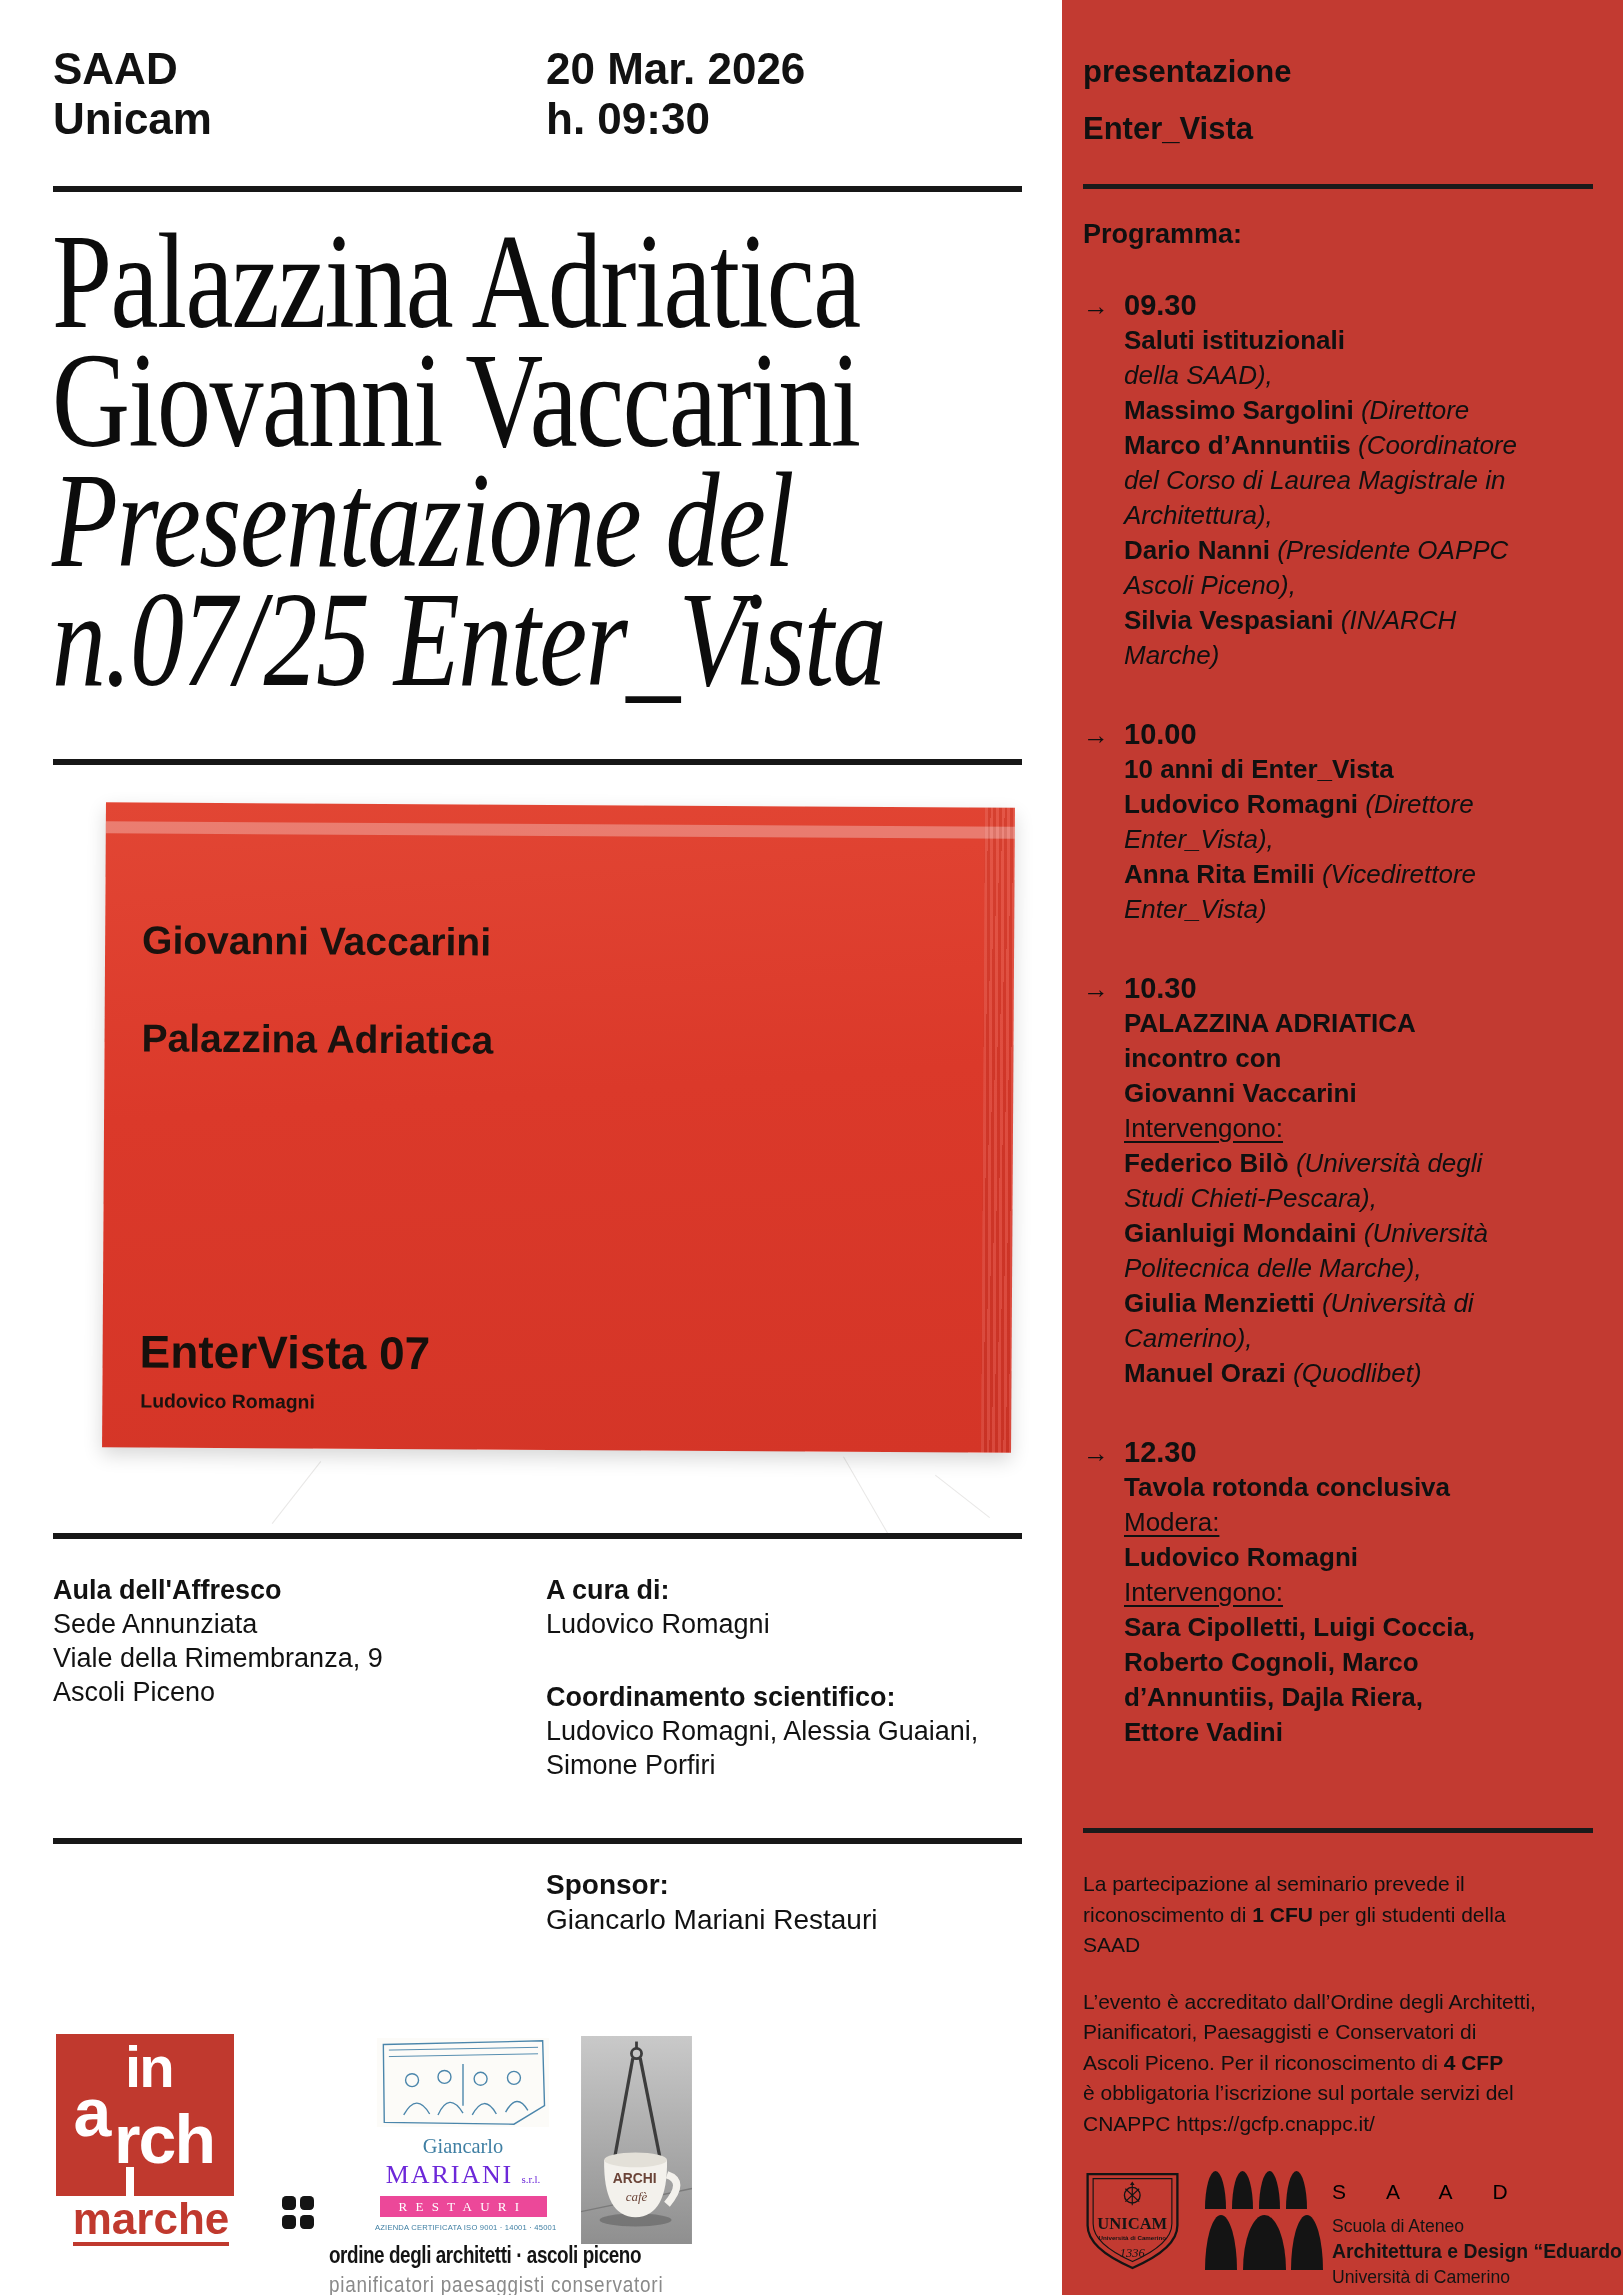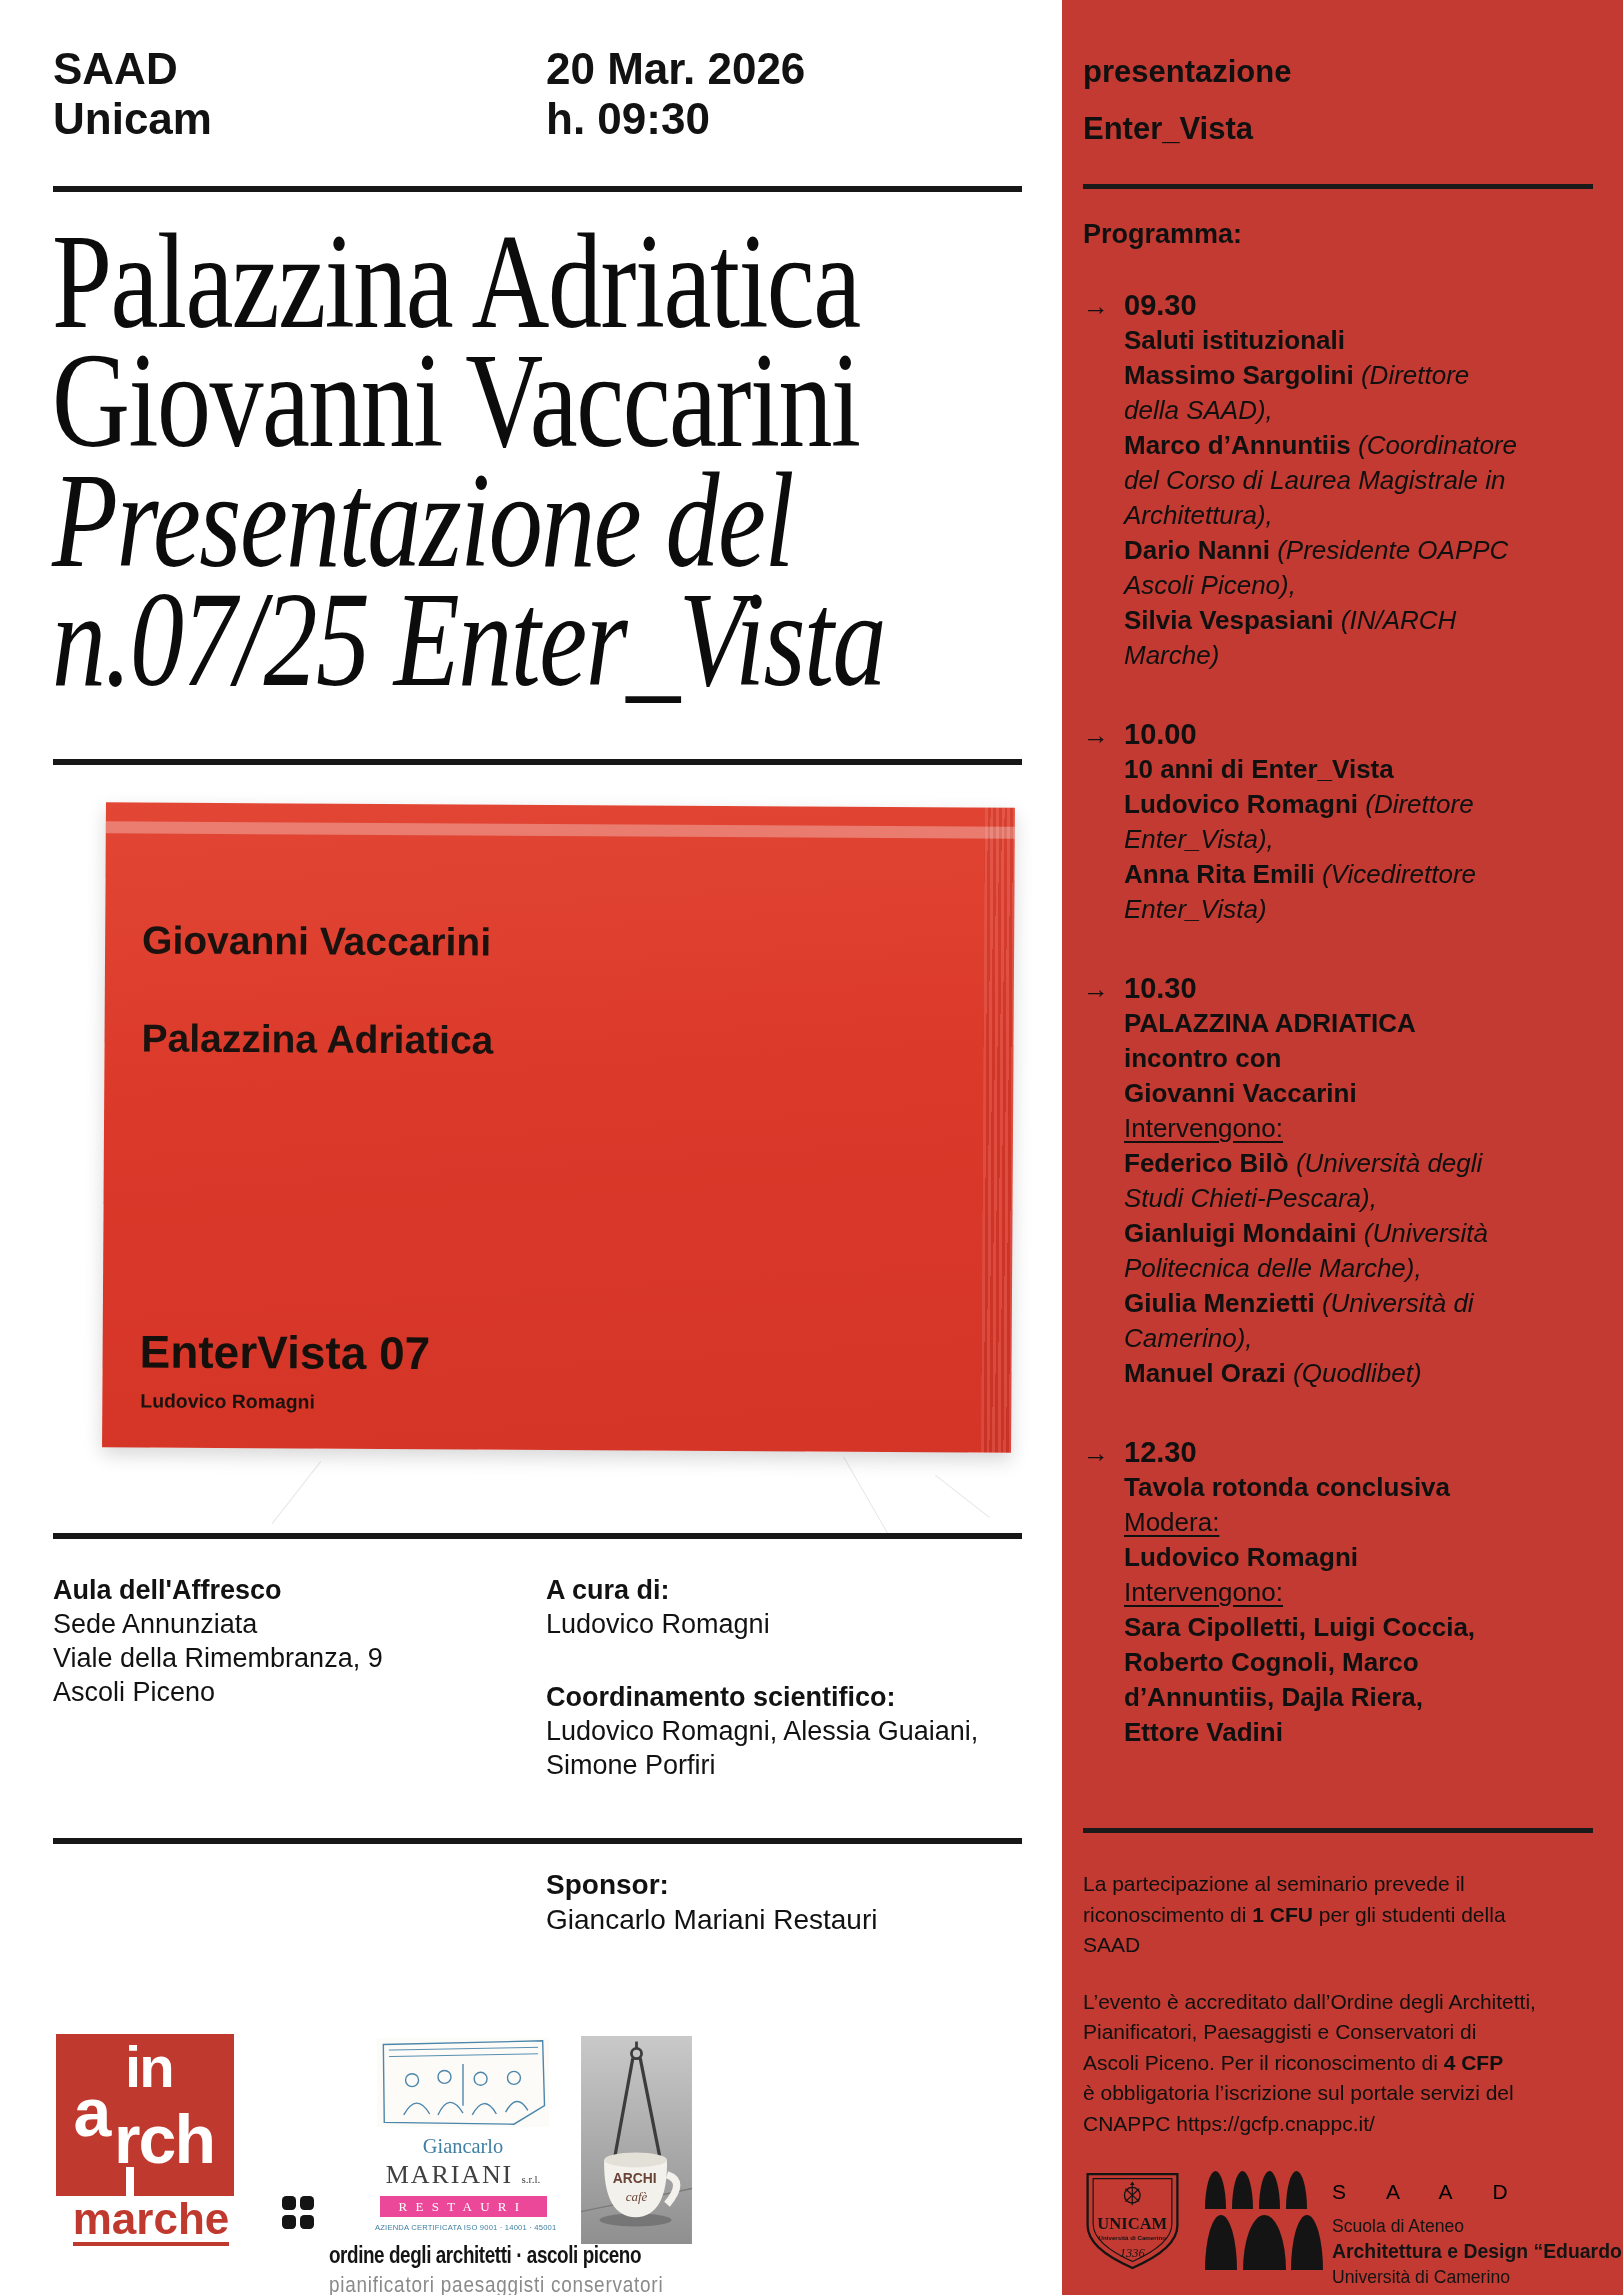--- a/index.html
+++ b/index.html
@@ -61,21 +61,21 @@
   .l-a{left:17.6px;top:48px;font-size:68px;}
   .l-rch{left:58px;top:75px;font-size:68px;}
   .l-stem{position:absolute;left:70px;top:133px;width:8.3px;height:29px;background:#ffffff;}
   .inarch-strip{position:relative;width:178px;height:53px;background:#ffffff;}
   .inarch-strip span{
     position:absolute;left:16.7px;top:0.9px;color:#c0392e;font-size:44px;font-weight:700;
     letter-spacing:0;border-bottom:4.6px solid #c0392e;line-height:1.02;
   }
   .mariani{position:absolute;left:375px;top:2036px;width:176px;height:208px;text-align:center;}
   .m-name1{font-family:"Liberation Serif","DejaVu Serif",serif;color:#3f7fa3;font-size:20.4px;margin-top:3.7px;}
-  .m-name2{font-family:"Liberation Serif","DejaVu Serif",serif;color:#404040;font-size:26px;letter-spacing:1.9px;margin-top:1.9px;}
+  .m-name2{font-family:"Liberation Serif","DejaVu Serif",serif;color:#6d28d9;font-size:26px;letter-spacing:1.9px;margin-top:1.9px;}
   .m-srl{font-size:11px;letter-spacing:0;}
   .m-bar{margin:6.5px auto 0 auto;width:167px;height:21px;background:#ec4899;color:#ffffff;
     font-family:"Liberation Serif","DejaVu Serif",serif;font-size:13px;letter-spacing:8.3px;
     display:flex;align-items:center;justify-content:center;}
   .m-cert{margin-top:5.6px;color:#3f7fa3;font-size:7.6px;letter-spacing:0.2px;white-space:nowrap;}
   .archicafe{position:absolute;left:581px;top:2036px;width:111px;height:208px;}
   .ordine-dots{position:absolute;left:282px;top:2196px;width:32px;height:33px;}
   .ordine-dots i{position:absolute;width:14px;height:14px;background:#141414;border-radius:4.2px;}
   .od1{left:0;top:0;} .od2{left:17.6px;top:0;} .od3{left:0;top:18.5px;} .od4{left:17.6px;top:18.5px;}
   .ordine-l1{position:absolute;left:329px;top:2242px;font-size:23px;font-weight:700;letter-spacing:-0.5px;
@@ -220,22 +220,22 @@
     <div class="sb-head">
       <div>presentazione</div>
       <div>Enter_Vista</div>
     </div>
     <div class="sb-rule" style="top:184px;"></div>
     <div class="sb-prog">Programma:</div>
     <div class="blocks">
         <div class="pblock">
           <div class="ptime"><span class="parrow">→</span><span>09.30</span></div>
           <div class="pline"><span class="s-b">Saluti istituzionali</span></div>
+          <div class="pline"><span class="s-i">della SAAD),</span></div>
           <div class="pline"><span class="s-b">Massimo Sargolini </span><span class="s-i">(Direttore</span></div>
-          <div class="pline"><span class="s-i">della SAAD),</span></div>
           <div class="pline"><span class="s-b">Marco d’Annuntiis </span><span class="s-i">(Coordinatore</span></div>
           <div class="pline"><span class="s-i">del Corso di Laurea Magistrale in</span></div>
           <div class="pline"><span class="s-i">Architettura),</span></div>
           <div class="pline"><span class="s-b">Dario Nanni </span><span class="s-i">(Presidente OAPPC</span></div>
           <div class="pline"><span class="s-i">Ascoli Piceno),</span></div>
           <div class="pline"><span class="s-b">Silvia Vespasiani </span><span class="s-i">(IN/ARCH</span></div>
           <div class="pline"><span class="s-i">Marche)</span></div>
         </div>
         <div class="pblock">
           <div class="ptime"><span class="parrow">→</span><span>10.00</span></div>

